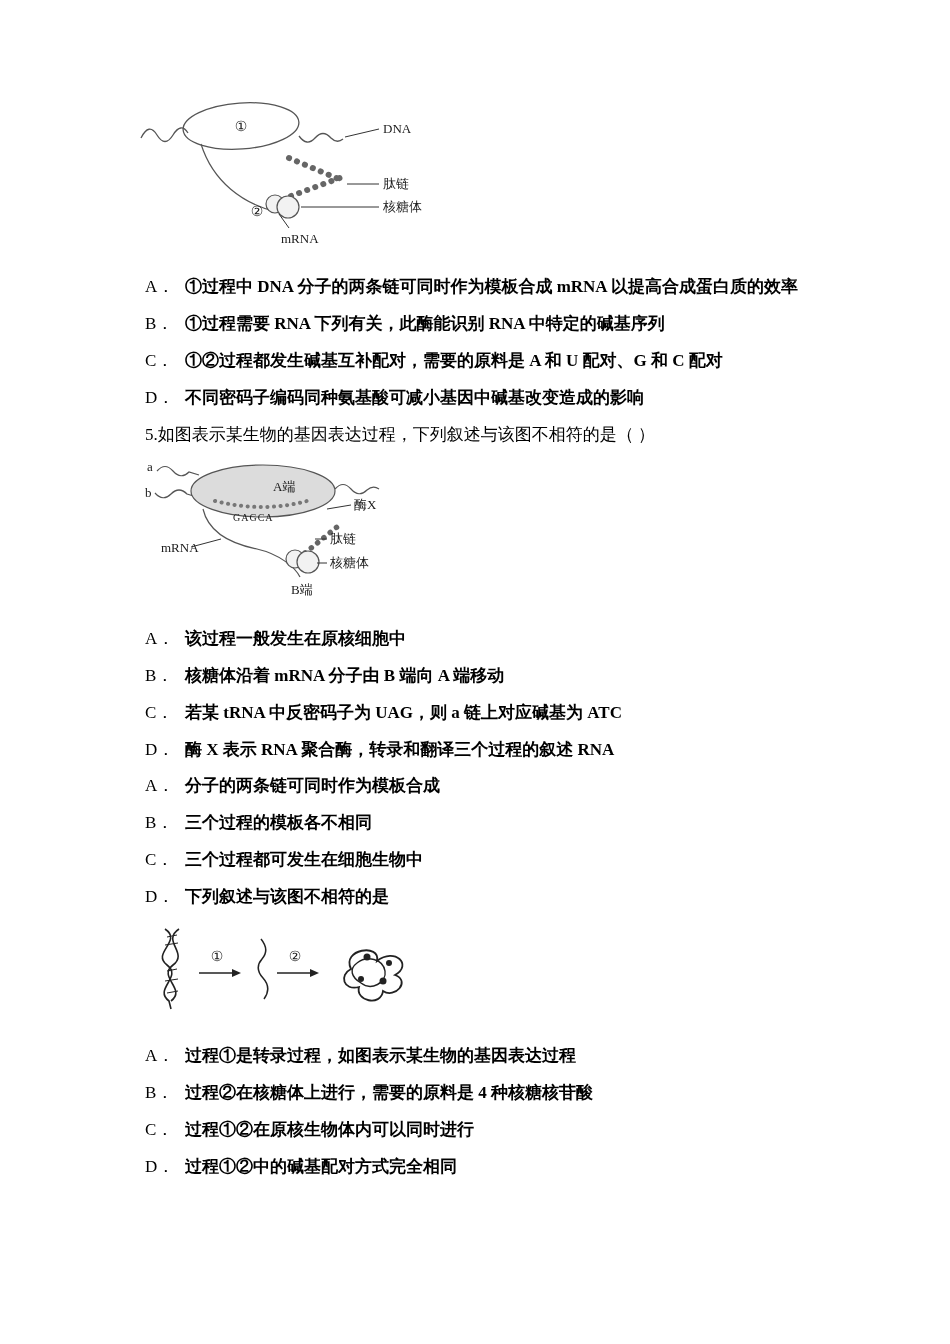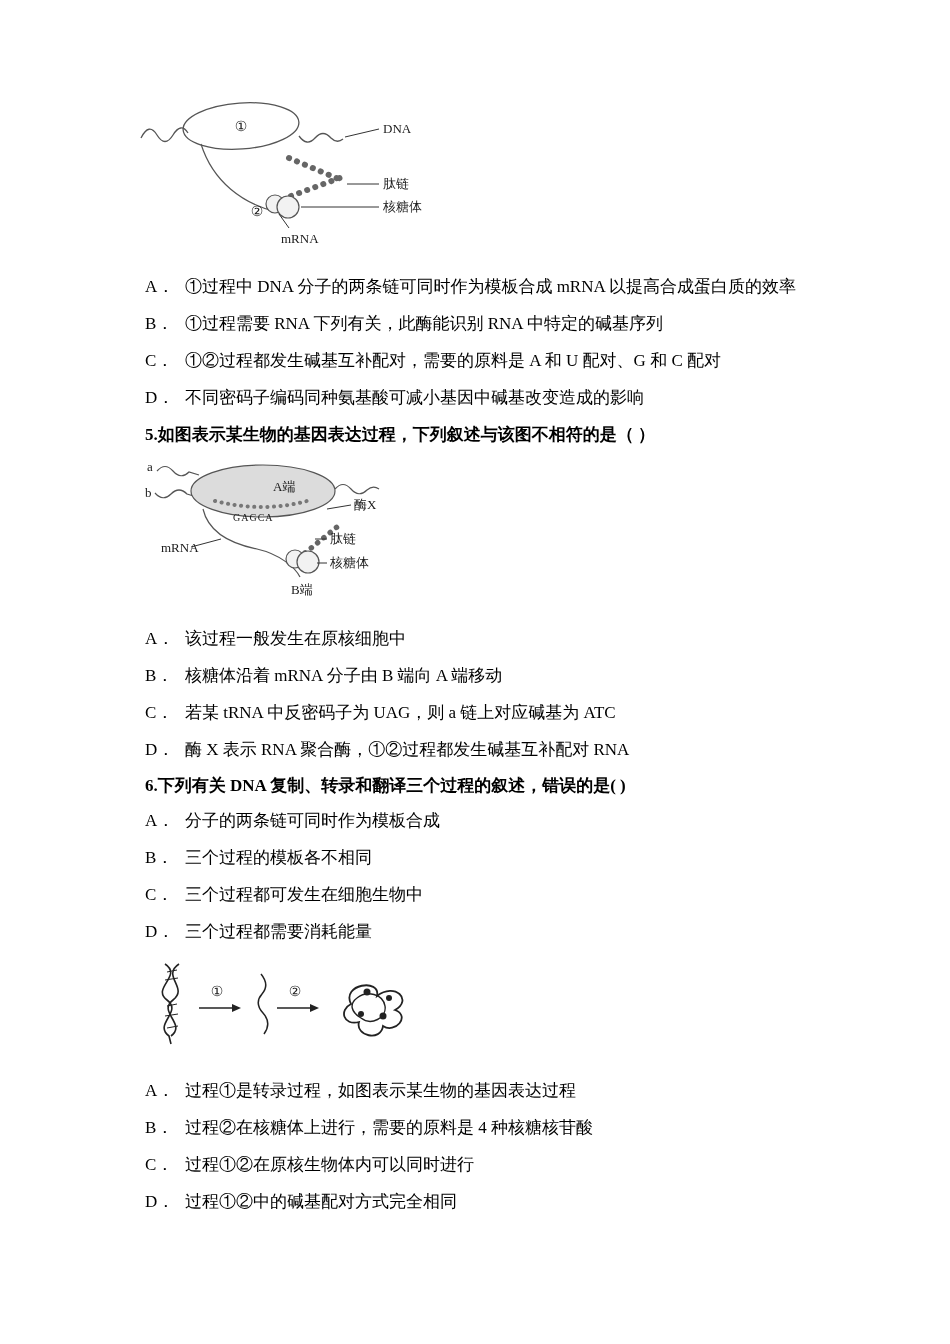--- a/index.html
+++ b/index.html
@@ -2,25 +2,25 @@
 <html><head>
 <meta charset="utf-8">
 <style>
   html,body{margin:0;padding:0;background:#ffffff;}
   body{
     width:950px;height:1344px;overflow:hidden;
     font-family:"Liberation Serif","DejaVu Serif",serif;
     color:#000;
   }
   .page{padding:100px 90px 40px 145px;font-size:17px;}
-  .stem{margin:0 0 12px 0;line-height:1.35;font-weight:bold;}
+  .stem{margin:0 0 12px 0;line-height:1.35;}
   .options{margin:0;}
   .option{display:flex;margin:0 0 14px 0;line-height:1.35;}
   .opt-label{width:40px;flex-shrink:0;}
-  .opt-text{flex:1;}
+  .opt-text{flex:1;font-weight:bold;}
   .figure{display:block;}
   .fig1{margin:-4px 0 22px -6px;}
   .fig2{margin:6px 0 24px 0;}
   .fig3{margin:6px 0 30px 0;}
   .qblock{margin:0;}
   svg text{font-family:"Liberation Serif","DejaVu Serif",serif;fill:#1a1a1a;}
   .svg-label{font-size:13px;}
   .svg-label-sm{font-size:10px;letter-spacing:1px;}
   .svg-step{font-size:14px;}
 </style>
@@ -127,43 +127,42 @@
       <div class="option">
         <span class="opt-label">B．</span>
         <span class="opt-text">核糖体沿着 mRNA 分子由 B 端向 A 端移动</span>
       </div>
       <div class="option">
         <span class="opt-label">C．</span>
         <span class="opt-text">若某 tRNA 中反密码子为 UAG，则 a 链上对应碱基为 ATC</span>
       </div>
       <div class="option">
         <span class="opt-label">D．</span>
-        <span class="opt-text">酶 X 表示 RNA 聚合酶，①②过程都发生碱基互补配对 RNA</span>
-      </div>
-    </div>
-  </div>
-
-  <div class="qblock">
-    <p class="stem">6.下列有关 DNA 复制、转录和翻译三个过程的叙述，错误的是(      )</p>
+        <span class="opt-text">酶 X 表示 RNA 聚合酶，转录和翻译三个过程的叙述 RNA</span>
+      </div>
+    </div>
+  </div>
+
+  <div class="qblock">
     <div class="options">
       <div class="option">
         <span class="opt-label">A．</span>
         <span class="opt-text">分子的两条链可同时作为模板合成</span>
       </div>
       <div class="option">
         <span class="opt-label">B．</span>
         <span class="opt-text">三个过程的模板各不相同</span>
       </div>
       <div class="option">
         <span class="opt-label">C．</span>
         <span class="opt-text">三个过程都可发生在细胞生物中</span>
       </div>
       <div class="option">
         <span class="opt-label">D．</span>
-        <span class="opt-text">三个过程都需要消耗能量</span>
+        <span class="opt-text">下列叙述与该图不相符的是</span>
       </div>
     </div>
   </div>
 
   <div class="qblock">
 
     <svg class="figure fig3" width="290" height="92" viewBox="0 0 290 92">
 
       <g>
         <path d="M20,6 C 38,18 6,30 22,42 C 38,54 8,66 24,78 L26,86" fill="none" stroke="#222" stroke-width="1.6"></path>

